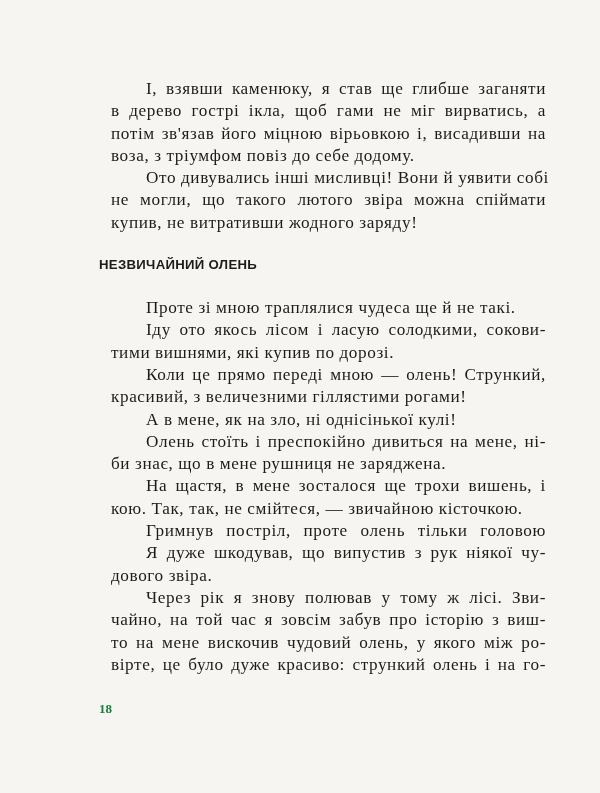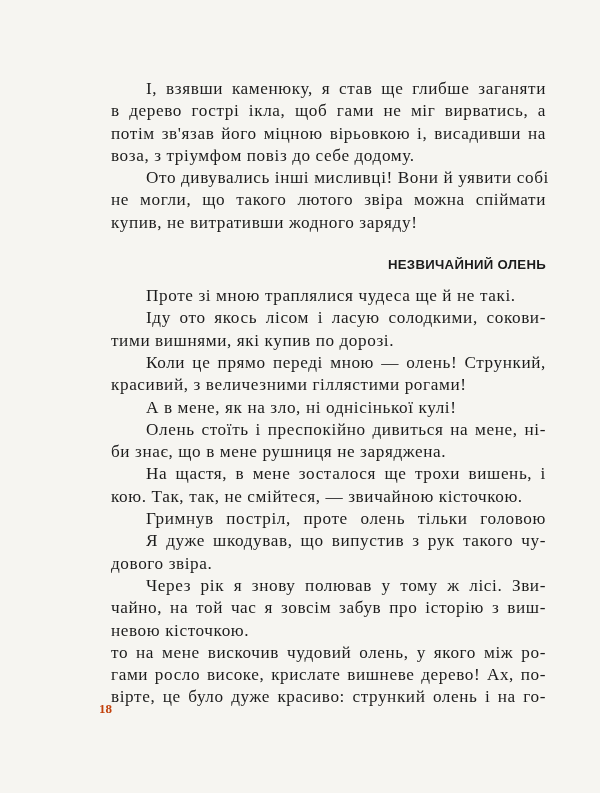--- a/index.html
+++ b/index.html
@@ -26,35 +26,35 @@
       text-align-last: justify;
       letter-spacing: 0.6px;
       margin-left: 12px;
     }
     .line.last { text-align-last: left; }
     .line.indent { padding-left: 35px; }
     .heading {
       font-family: "Liberation Sans", "DejaVu Sans", sans-serif;
       font-weight: bold;
       font-size: 13.2px;
-      text-align: right;
+      text-align: left;
       letter-spacing: 0.3px;
       margin-top: 22px;
-      margin-bottom: 11px;
+      margin-bottom: 23px;
       height: 18px;
       line-height: 18px;
     }
     .page-number {
       position: absolute;
       left: 99px;
       top: 701px;
       font-family: "Liberation Serif", "DejaVu Serif", serif;
       font-weight: bold;
       font-size: 13px;
-      color: #c2410c;
+      color: #15803d;
     }
   </style>
 </head>
 <body>
 
 <div class="page">
 
   <div>
     <div class="line indent">І, взявши каменюку, я став ще глибше заганяти</div>
     <div class="line">в дерево гострі ікла, щоб гами не міг вирватись, а</div>
@@ -96,31 +96,29 @@
   <div>
     <div class="line indent">На щастя, в мене зосталося ще трохи вишень, і</div>
     <div class="line last">кою. Так, так, не смійтеся, — звичайною кісточкою.</div>
   </div>
 
   <div>
     <div class="line indent">Гримнув постріл, проте олень тільки головою</div>
   </div>
 
   <div>
-    <div class="line indent">Я дуже шкодував, що випустив з рук такого чу-</div>
+    <div class="line indent">Я дуже шкодував, що випустив з рук ніякої чу-</div>
     <div class="line last">дового звіра.</div>
   </div>
 
   <div>
     <div class="line indent">Через рік я знову полював у тому ж лісі. Зви-</div>
     <div class="line">чайно, на той час я зовсім забув про історію з виш-</div>
-    <div class="line last">невою кісточкою.</div>
   </div>
 
   <div>
     <div class="line">то на мене вискочив чудовий олень, у якого між ро-</div>
-    <div class="line">гами росло високе, крислате вишневе дерево! Ах, по-</div>
     <div class="line">вірте, це було дуже красиво: стрункий олень і на го-</div>
   </div>
 
 </div>
 
 <div class="page-number">18</div>
 
 </body></html>

